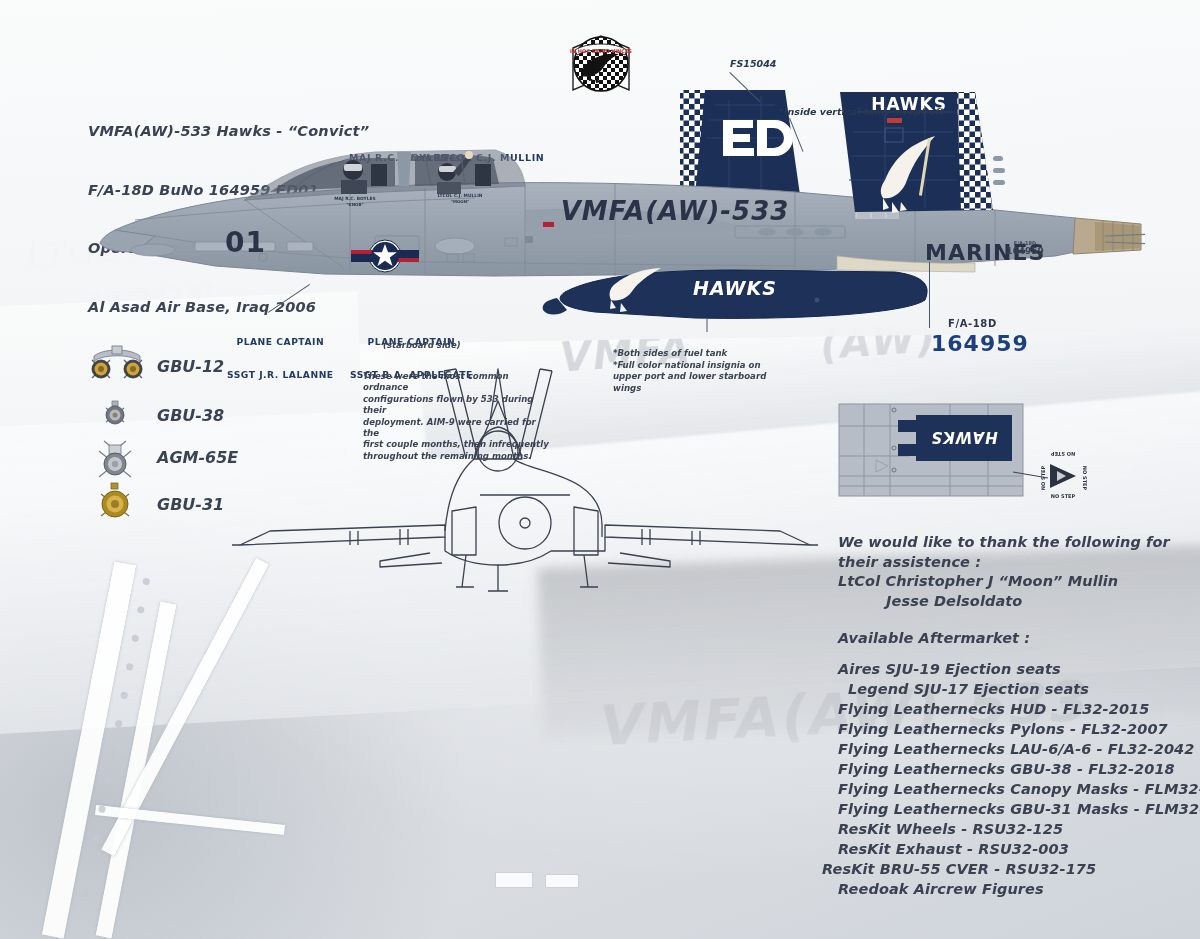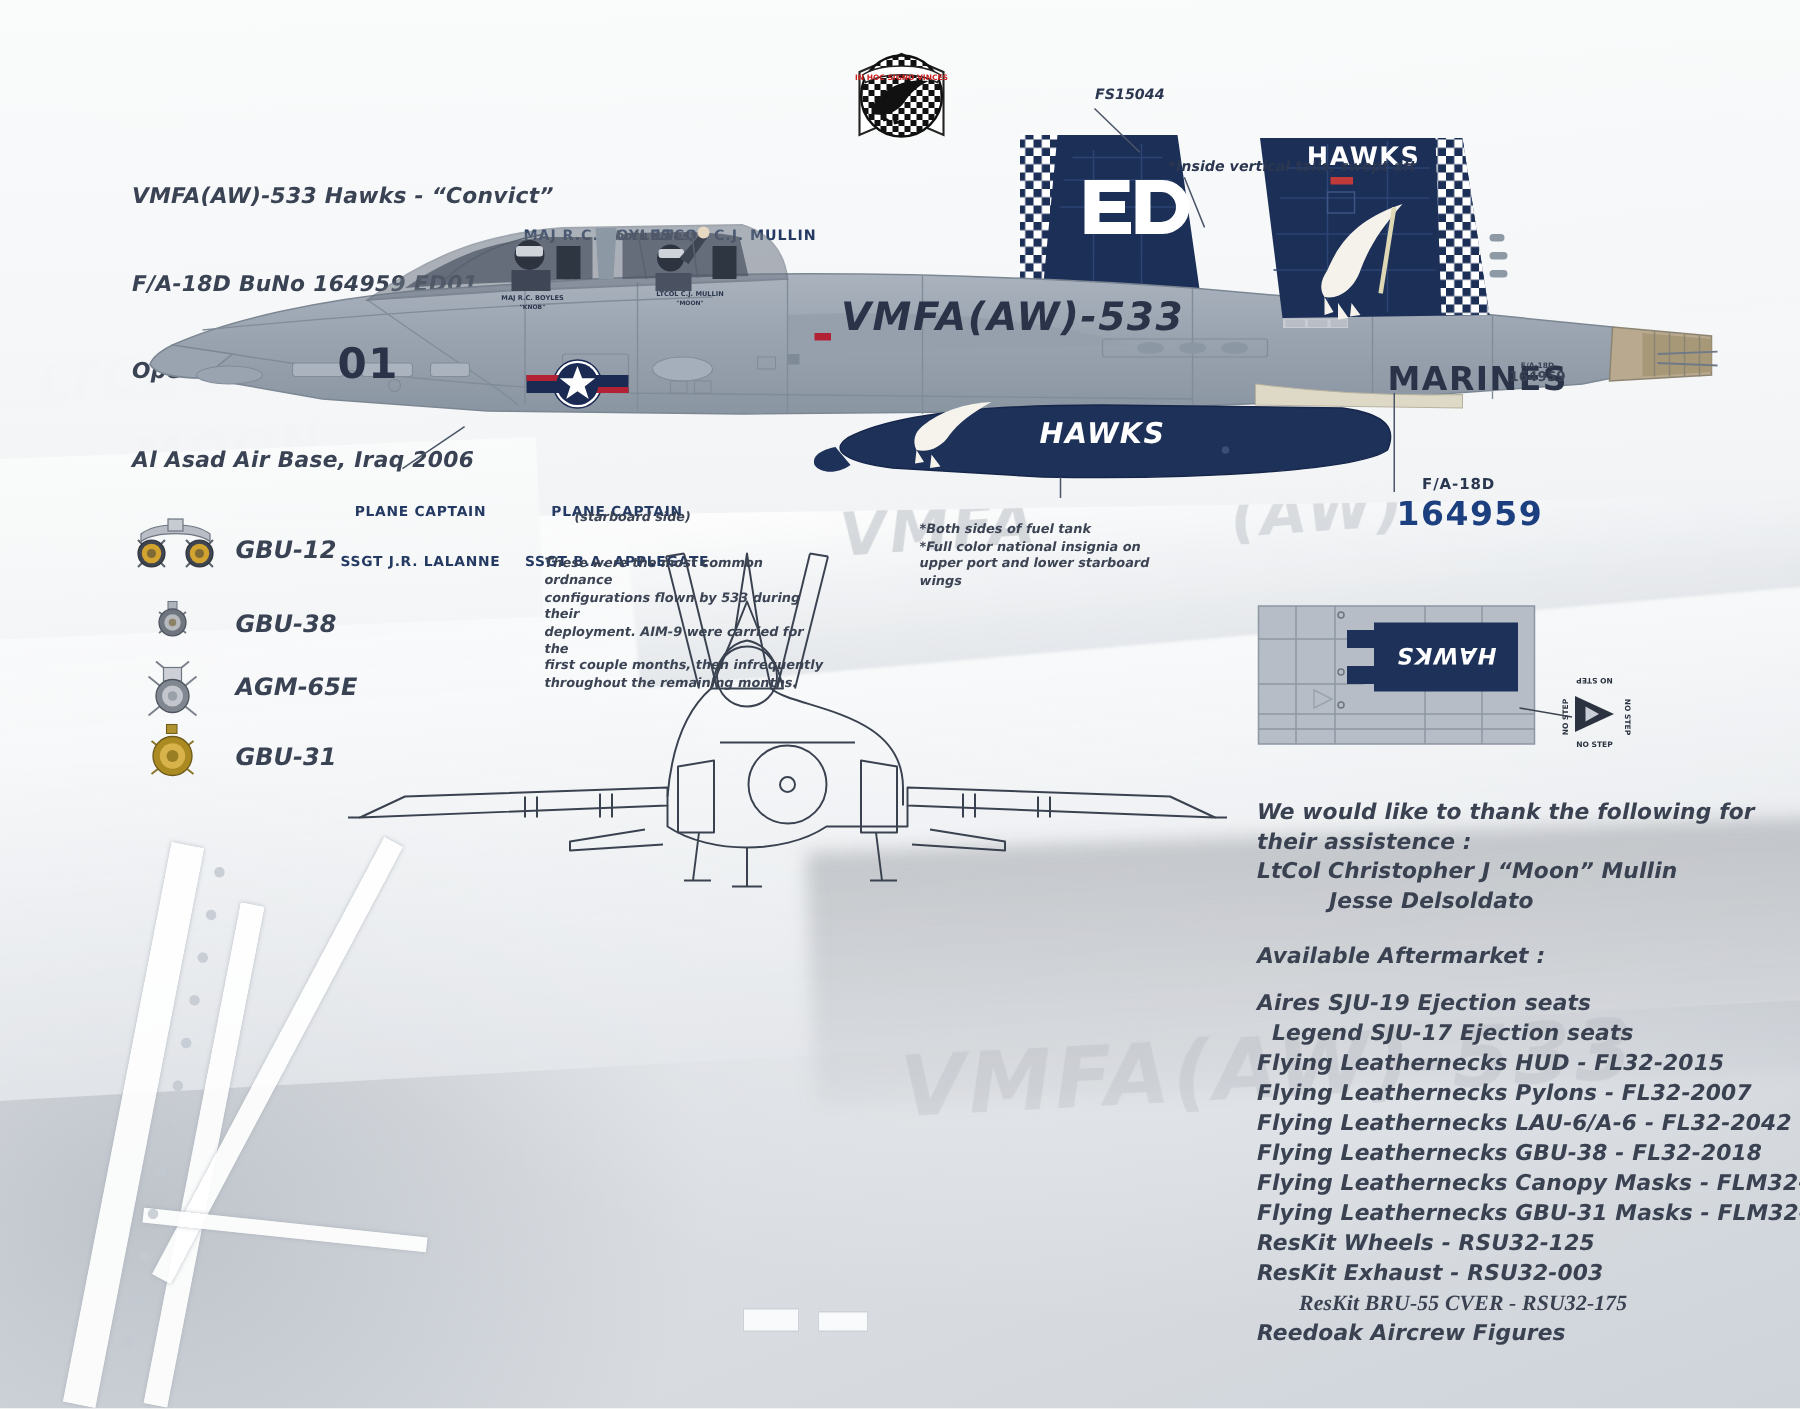--- a/index.html
+++ b/index.html
@@ -723,16 +723,16 @@
   <div class="txt t-credits" style="left:838px; top:660px;">Aires SJU-19 Ejection seats</div>
   <div class="txt t-credits" style="left:848px; top:680px;">Legend SJU-17 Ejection seats</div>
   <div class="txt t-credits" style="left:838px; top:700px;">Flying Leathernecks HUD - FL32-2015</div>
   <div class="txt t-credits" style="left:838px; top:720px;">Flying Leathernecks Pylons - FL32-2007</div>
   <div class="txt t-credits" style="left:838px; top:740px;">Flying Leathernecks LAU-6/A-6 - FL32-2042</div>
   <div class="txt t-credits" style="left:838px; top:760px;">Flying Leathernecks GBU-38 - FL32-2018</div>
   <div class="txt t-credits" style="left:838px; top:780px;">Flying Leathernecks Canopy Masks - FLM32-24</div>
   <div class="txt t-credits" style="left:838px; top:800px;">Flying Leathernecks GBU-31 Masks - FLM32-14</div>
   <div class="txt t-credits" style="left:838px; top:820px;">ResKit Wheels - RSU32-125</div>
   <div class="txt t-credits" style="left:838px; top:840px;">ResKit Exhaust - RSU32-003</div>
-  <div class="txt t-credits" style="left:866px; top:860px;font-family:Liberation Serif, serif;">ResKit BRU-55 CVER - RSU32-175</div>
+  <div class="txt t-credits" style="left:822px; top:860px;">ResKit BRU-55 CVER - RSU32-175</div>
   <div class="txt t-credits" style="left:838px; top:880px;">Reedoak Aircrew Figures</div>
 
 </div>
 
 </body></html>

